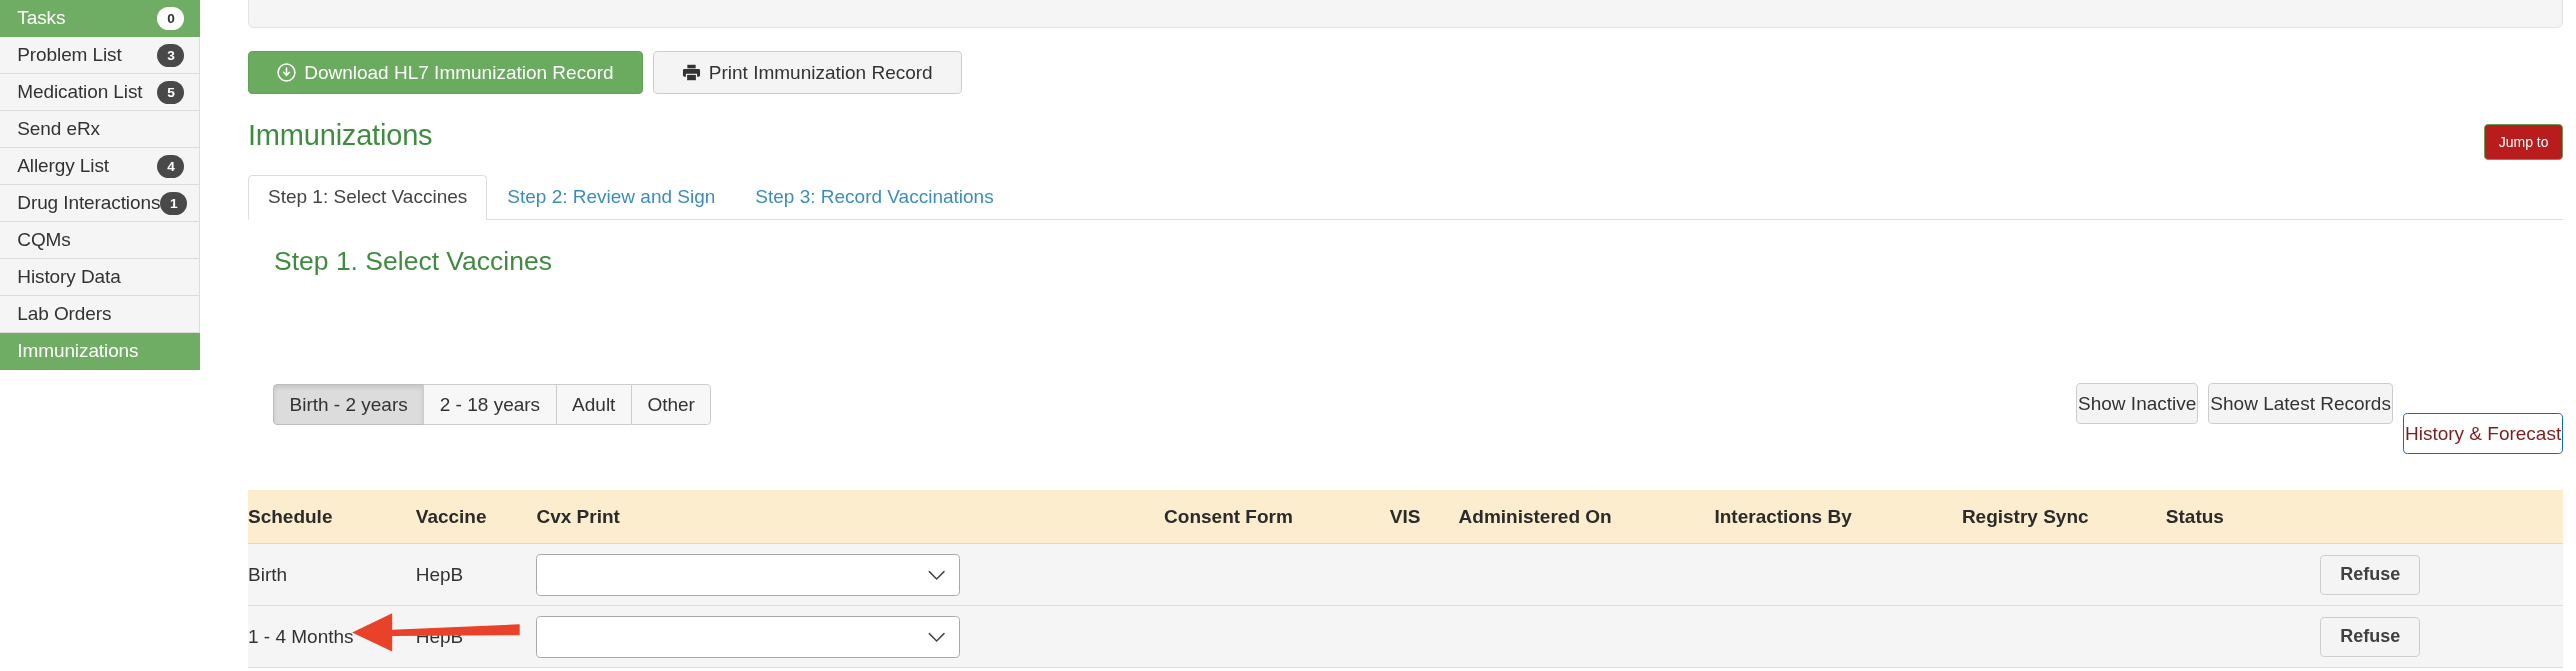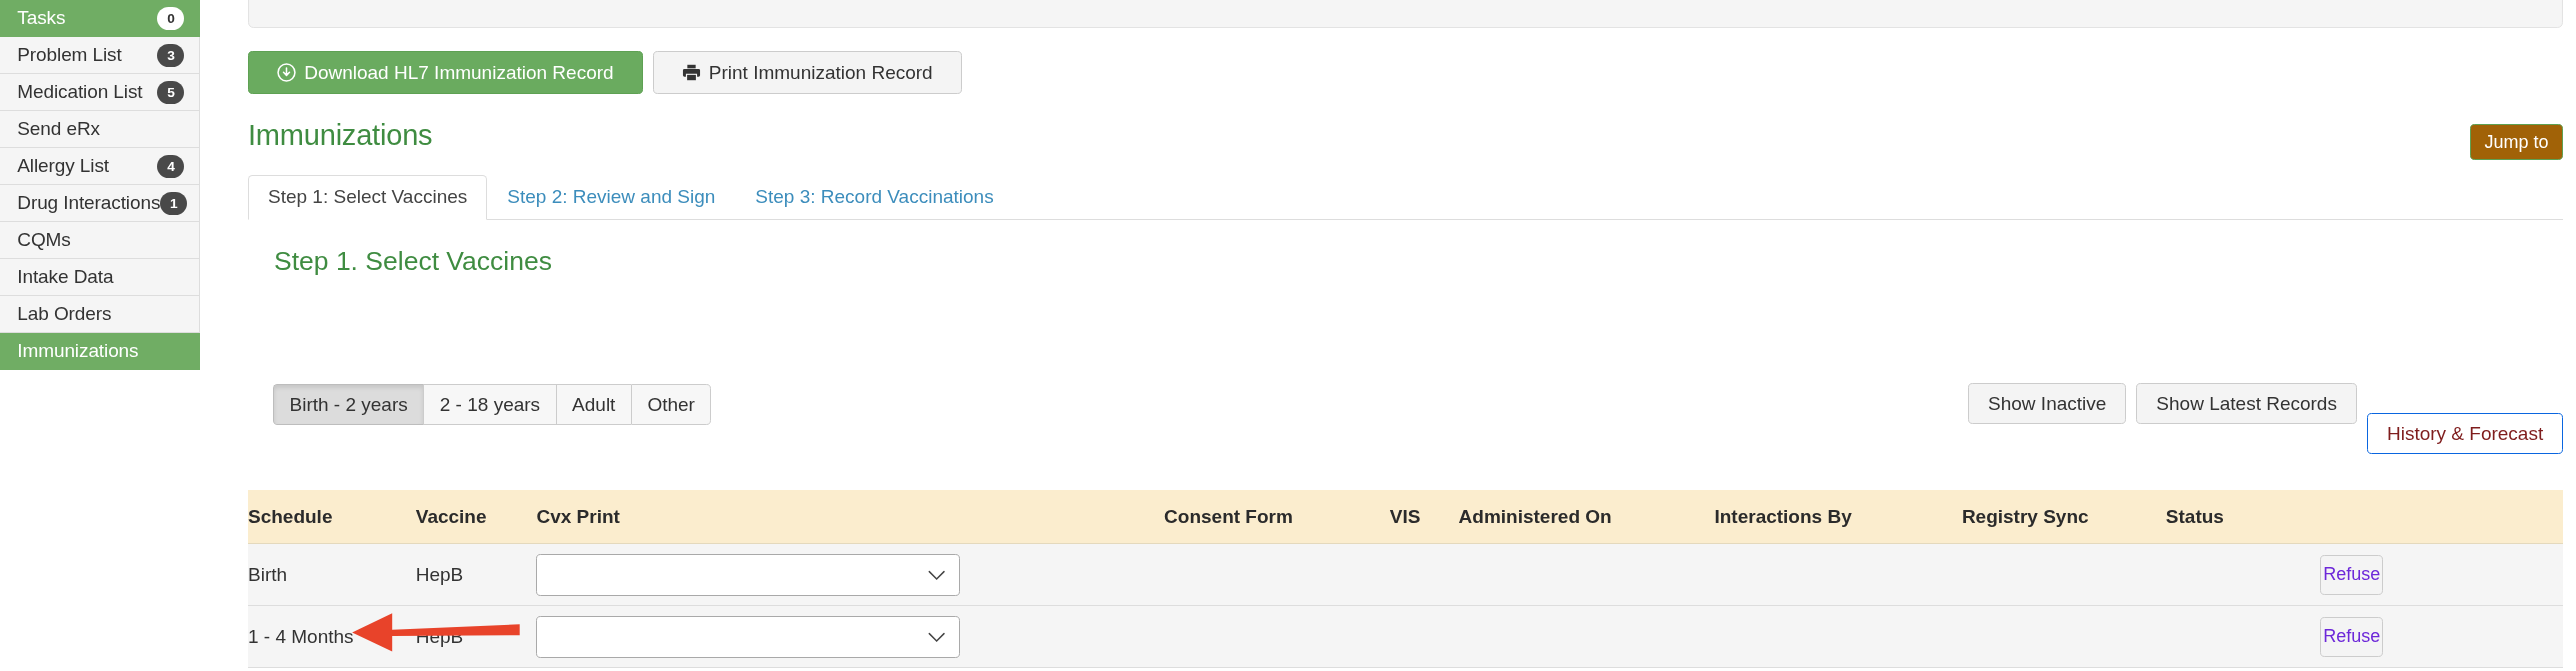--- a/index.html
+++ b/index.html
@@ -130,23 +130,23 @@
     font-weight: normal;
     letter-spacing: -0.2px;
   }
 
   
   #jump-to {
     position: absolute;
     right: 12.8px; top: 124px;
     height: 36px;
     padding: 0 13.7px;
-    font-size: 18px;
+    font-size: 14px;
     border-radius: 4.6px;
-    background: #a16207;
+    background: #b91c1c;
     border: 0.9px solid #5ea153;
     color: #ffffff;
     display: inline-flex;
     align-items: center;
     cursor: pointer;
   }
 
   
   #tabs {
     position: absolute;
@@ -216,21 +216,21 @@
 
   
   #right-tools {
     position: absolute;
     right: 12.8px; top: 383px;
     display: flex;
     gap: 10px;
   }
   .tool-btn {
     height: 41px;
-    padding: 0 19px;
+    padding: 0 1px;
     font-size: 19px;
     border-radius: 4.6px;
     display: flex;
     align-items: center;
     cursor: pointer;
     white-space: nowrap;
     background: #f4f4f4;
     border: 0.9px solid #cccccc;
     color: #333333;
   }
@@ -287,24 +287,24 @@
   }
   .sel .chev {
     position: absolute;
     right: 13.7px; top: 50%;
     transform: translateY(-50%);
   }
 
   .refuse-wrap { display: flex; }
   .refuse-btn {
     height: 40px;
-    padding: 0 2px;
+    padding: 0 19px;
     font-size: 18px;
-    font-weight: normal;
-    color: #6d28d9;
+    font-weight: bold;
+    color: #404040;
     background: #f4f4f4;
     border: 0.9px solid #cccccc;
     border-radius: 4.6px;
     display: inline-flex;
     align-items: center;
     cursor: pointer;
   }
 
   
   .c-sched    { width: 139px; }
@@ -352,21 +352,21 @@
       <span class="side-badge">4</span>
     </div>
     <div class="side-item">
       <span class="side-label">Drug Interactions</span>
       <span class="side-badge">1</span>
     </div>
     <div class="side-item">
       <span class="side-label">CQMs</span>
     </div>
     <div class="side-item">
-      <span class="side-label">Intake Data</span>
+      <span class="side-label">History Data</span>
     </div>
     <div class="side-item">
       <span class="side-label">Lab Orders</span>
     </div>
     <div class="side-item active">
       <span class="side-label">Immunizations</span>
     </div>
   </nav>
 
   <div id="main">

